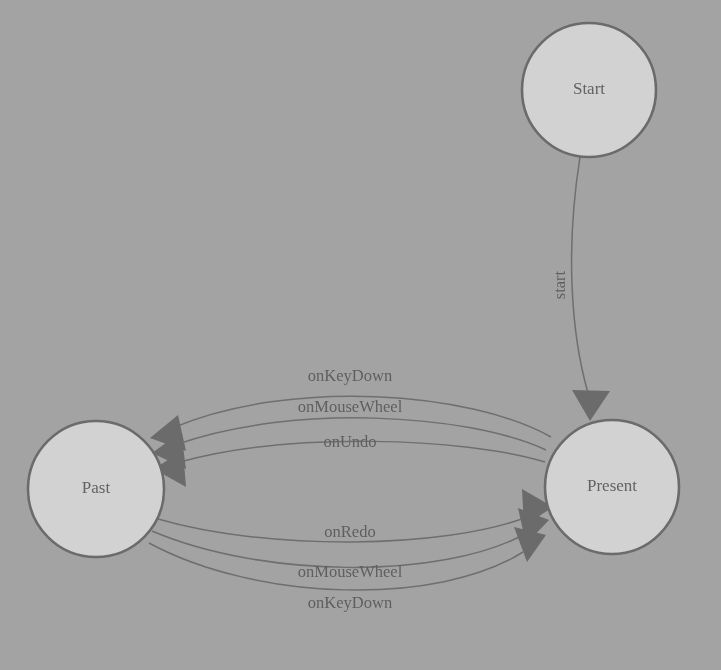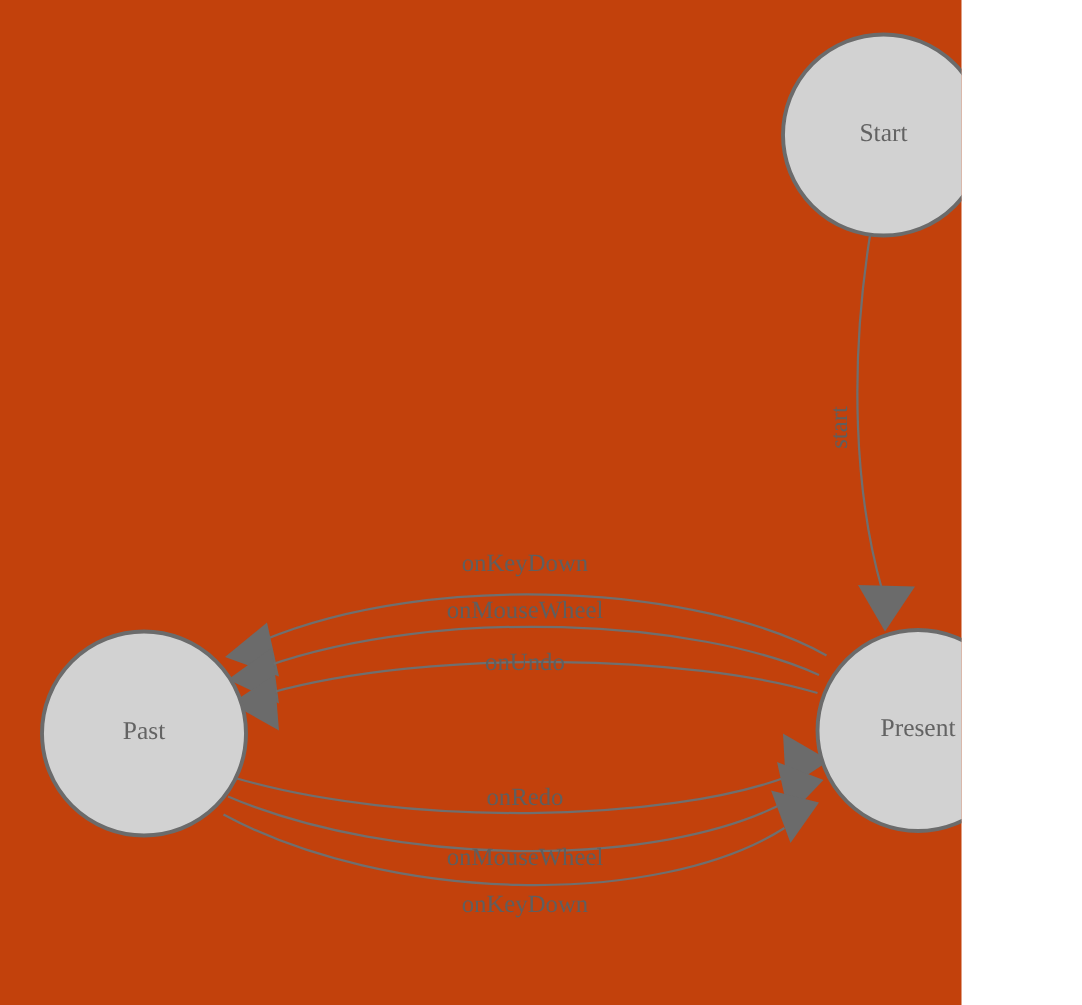--- a/index.html
+++ b/index.html
@@ -2,23 +2,23 @@
 <html><head>
 <meta charset="utf-8">
 <style>
   html, body {
     margin: 0;
     padding: 0;
     background: #ffffff;
   }
   #diagram-root {
     position: relative;
-    width: 641px;
+    width: 721px;
     height: 670px;
-    background: #c2410c;
+    background: #a3a3a3;
     font-family: "Liberation Serif", "DejaVu Serif", serif;
     overflow: hidden;
   }
   #state-diagram-svg {
     position: absolute;
     top: 0;
     left: 0;
     width: 721px;
     height: 670px;
     display: block;

